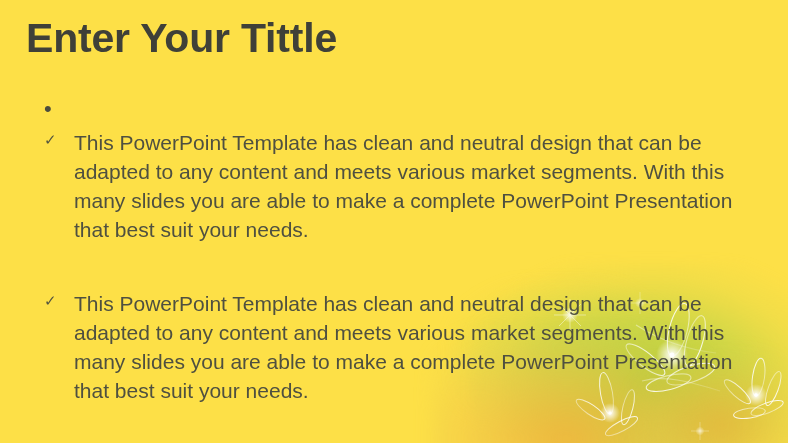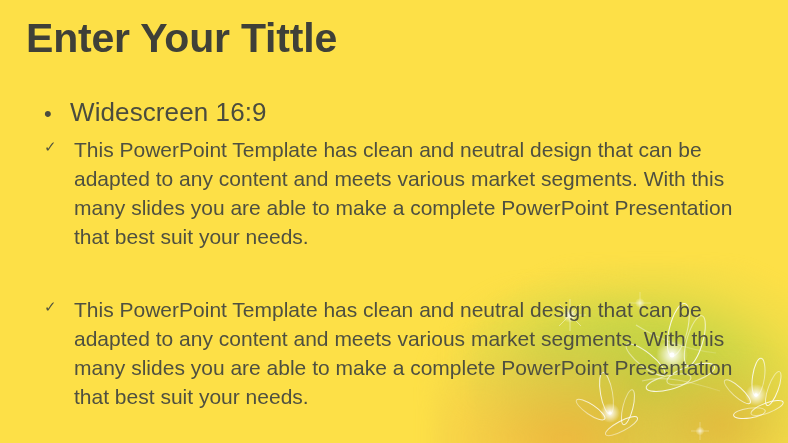--- a/index.html
+++ b/index.html
@@ -213,21 +213,20 @@
       </g>
     </svg>
   </div>
 
   <div class="title">Enter Your Tittle</div>
 
   <div class="body-area">
 
     <div class="lead-row">
       <span class="lead-bullet">•</span>
-      <span class="lead-text">Widescreen 16:9</span>
     </div>
 
     <div class="check-row">
       <span class="check-mark">✓</span>
       <span class="check-text">This PowerPoint Template has clean and neutral design that can be adapted to any content and meets various market segments. With this many slides you are able to make a complete PowerPoint Presentation that best suit your needs.</span>
     </div>
 
     <div class="check-row">
       <span class="check-mark">✓</span>
       <span class="check-text">This PowerPoint Template has clean and neutral design that can be adapted to any content and meets various market segments. With this many slides you are able to make a complete PowerPoint Presentation that best suit your needs.</span>

